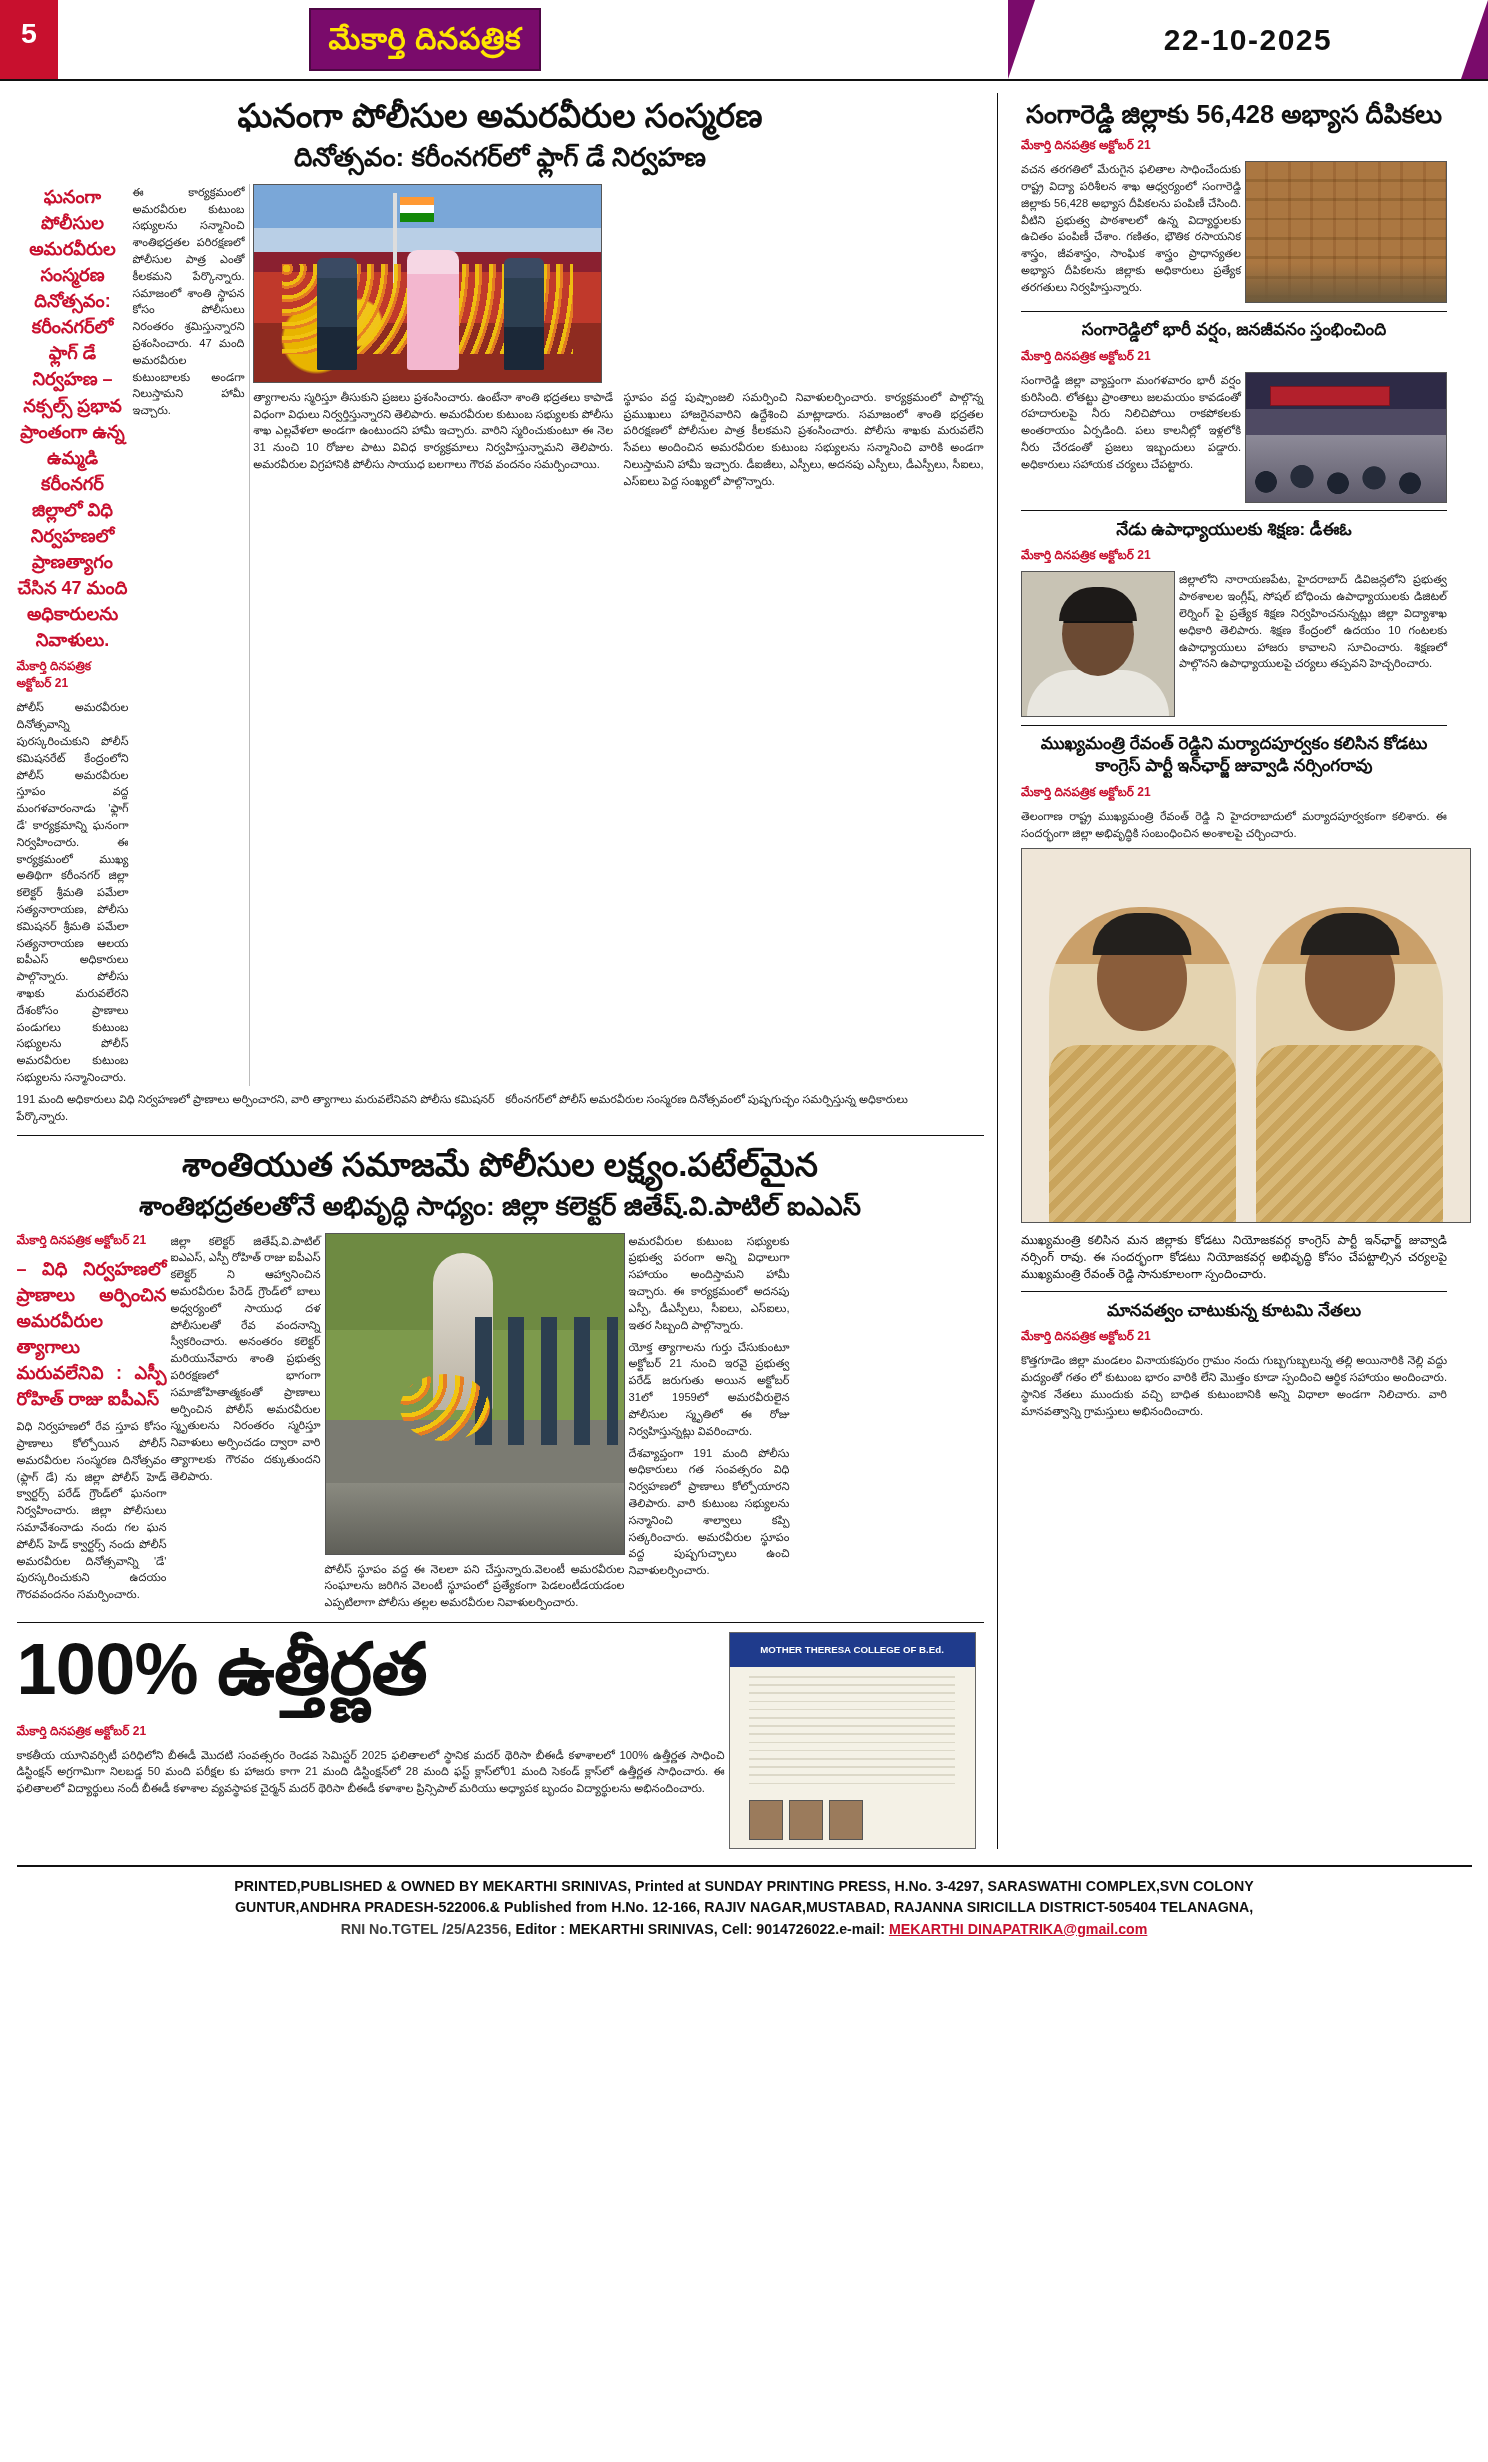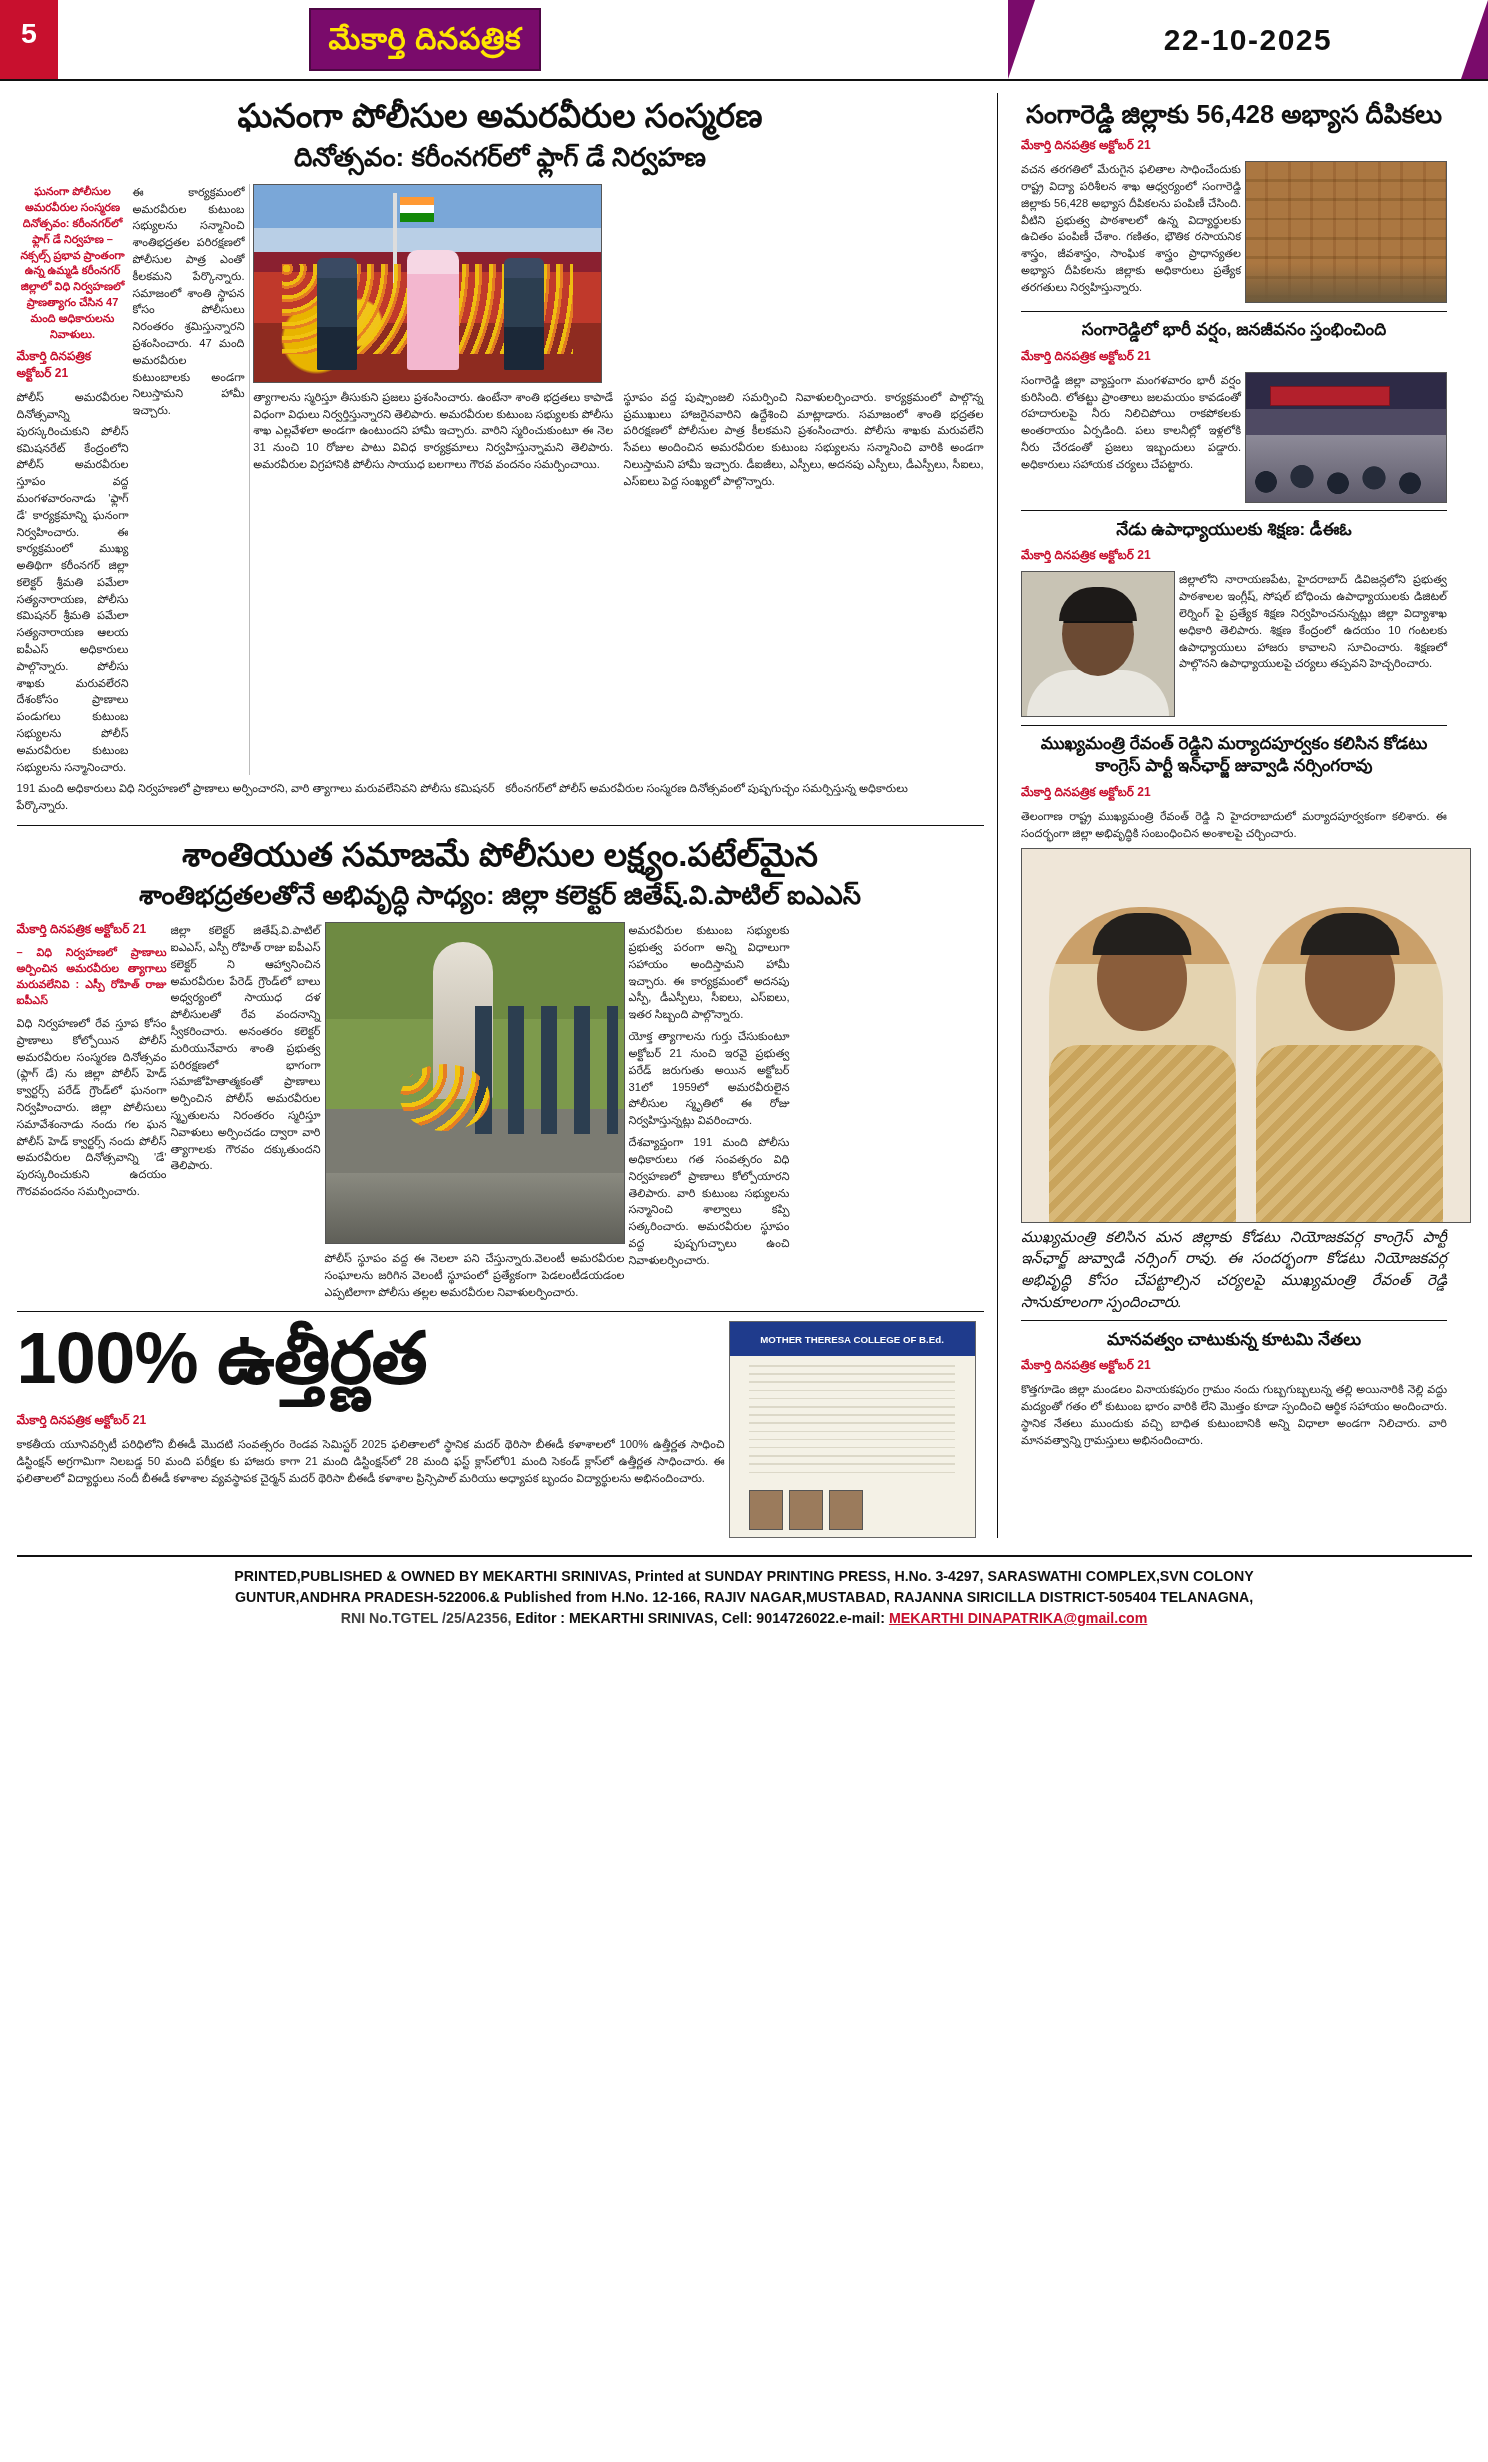--- a/index.html
+++ b/index.html
@@ -118,21 +118,21 @@
   
   .byline {
     color:#c8102e;
     font-weight:bold;
     font-size:12px;
     margin:0 0 6px 0;
   }
   .lede {
     color:#c8102e;
     font-weight:bold;
-    font-size:11px;
+    font-size:18px;
     line-height:1.45;
     text-align:center;
     margin:0 0 6px 0;
   }
   .txt {
     font-size:11.2px;
     line-height:1.5;
     text-align:justify;
     color:#1a1a1a;
     hyphens:auto;
@@ -325,21 +325,21 @@
     margin:16.5px 16.5px 0 16.5px;
     border-top:2.2px solid #111;
     padding:9px 0 13.5px 0;
     text-align:center;
     font-size:14.2px;
     line-height:1.5;
     font-weight:bold;
   }
   .footer .mail { color:#c8102e; text-decoration:underline; }
   .footer .rni { color:#404040;text-align:center; }
-  .cap-note { font-size:15px; line-height:1.45; text-align:justify; margin-top:3px;font-style:italic; }
+  .cap-note { font-size:12px; line-height:1.45; text-align:justify; margin-top:9px; }
   .side-head {
     font-size:25.5px;
     line-height:1.3;
     text-align:center;
     font-weight:bold;
     margin:4.5px 0 7.5px 0;
   }
   .side-head.sm { font-size:17px; }
   .flexrow { display:flex; gap:4px; }
   .flexrow > .grow { flex:1; }

